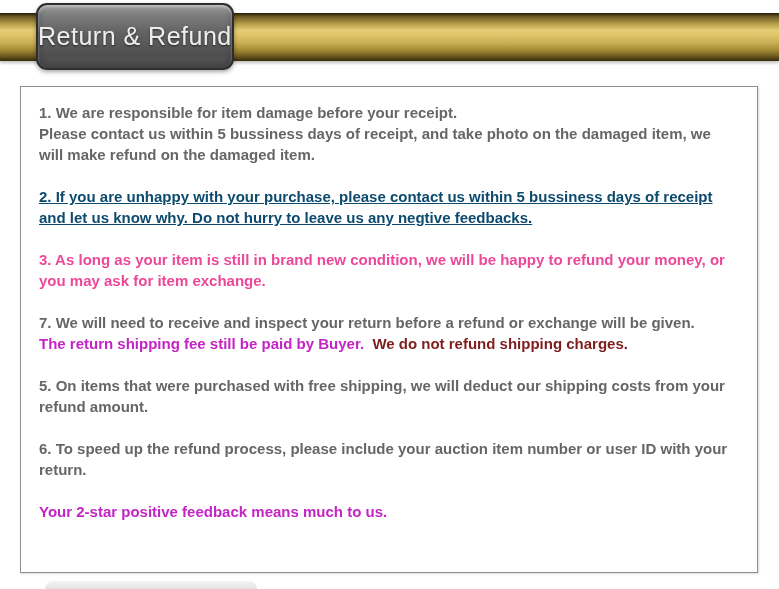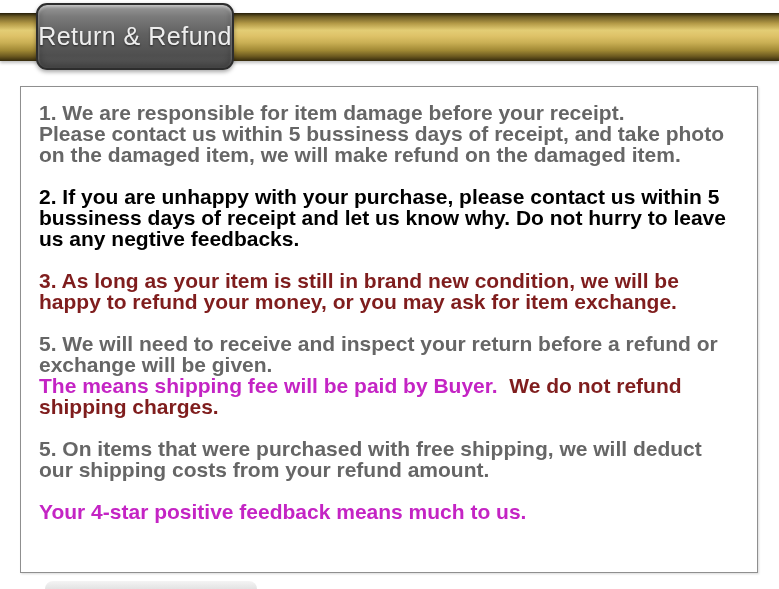--- a/index.html
+++ b/index.html
@@ -50,21 +50,20 @@
       #7b7b7b 18%,
       #616161 45%,
       var(--badge-dark) 80%,
       #5d5d5d 100%);
     box-shadow:
       inset 0 2px 3px rgba(255,255,255,0.45),
       inset 0 -4px 7px rgba(0,0,0,0.35),
       0 2px 4px rgba(0,0,0,0.35);
     display: flex;
     align-items: center;
-    justify-content: center;
   }
   .title-badge .title-text {
     color: #ededed;
     font-size: 25px;
     letter-spacing: 0.5px;
     font-weight: 400;
     text-shadow: 0 1px 2px rgba(0,0,0,0.65), 0 0 1px rgba(255,255,255,0.4);
     white-space: nowrap;
   }
 
@@ -76,21 +75,21 @@
     width: 738px;
     height: 487px;
     box-sizing: border-box;
     background: #ffffff;
     border: 1px solid var(--box-border);
     box-shadow: 1px 1px 2px rgba(0,0,0,0.15);
     padding: 15px 18px 0 18px;
   }
   .para {
     margin: 0 0 21px 0;
-    font-size: 21px;
+    font-size: 15px;
     line-height: 21px;
     font-weight: bold;
     color: var(--text);
     white-space: pre-line;
   }
 
   
   .bottom-badge {
     position: absolute;
     left: 45px;
@@ -107,22 +106,23 @@
 <div class="gold-bar"></div>
 
 <div class="title-badge">
   <span class="title-text">Return &amp; Refund</span>
 </div>
 
 <div class="content-box">
   <div>
       <p class="para"><span style="color: rgb(102, 102, 102);">1. We are responsible for item damage before your receipt.
 Please contact us within 5 bussiness days of receipt, and take photo on the damaged item, we will make refund on the damaged item.</span></p>
-      <p class="para"><span style="color: #000000;">2. If you are unhappy with your purchase, please contact us within 5 bussiness days of receipt and let us know why. Do not hurry to leave us any negtive feedbacks.</span></p>
-      <p class="para"><span style="color: #7f1d1d;">3. As long as your item is still in brand new condition, we will be happy to refund your money, or you may ask for item exchange.</span></p>
-      <p class="para"><span style="color: rgb(102, 102, 102);">5. We will need to receive and inspect your return before a refund or exchange will be given.
-</span><span style="color: rgb(196, 36, 196);">The means shipping fee will be paid by Buyer.</span><span style="color: #7f1d1d;">&nbsp; We do not refund shipping charges.</span></p>
+      <p class="para"><span style="color: #0c4a6e; text-decoration: underline;">2. If you are unhappy with your purchase, please contact us within 5 bussiness days of receipt and let us know why. Do not hurry to leave us any negtive feedbacks.</span></p>
+      <p class="para"><span style="color: #ec4899;">3. As long as your item is still in brand new condition, we will be happy to refund your money, or you may ask for item exchange.</span></p>
+      <p class="para"><span style="color: rgb(102, 102, 102);">7. We will need to receive and inspect your return before a refund or exchange will be given.
+</span><span style="color: rgb(196, 36, 196);">The return shipping fee still be paid by Buyer.</span><span style="color: #7f1d1d;">&nbsp; We do not refund shipping charges.</span></p>
       <p class="para"><span style="color: rgb(102, 102, 102);">5. On items that were purchased with free shipping, we will deduct our shipping costs from your refund amount.</span></p>
-      <p class="para"><span style="color: rgb(196, 36, 196);">Your 4-star positive feedback means much to us.</span></p>
+      <p class="para"><span style="color: rgb(102, 102, 102);">6. To speed up the refund process, please include your auction item number or user ID with your return.</span></p>
+      <p class="para"><span style="color: rgb(196, 36, 196);">Your 2-star positive feedback means much to us.</span></p>
     </div>
 </div>
 
 <div class="bottom-badge"></div>
 
 </body></html>

